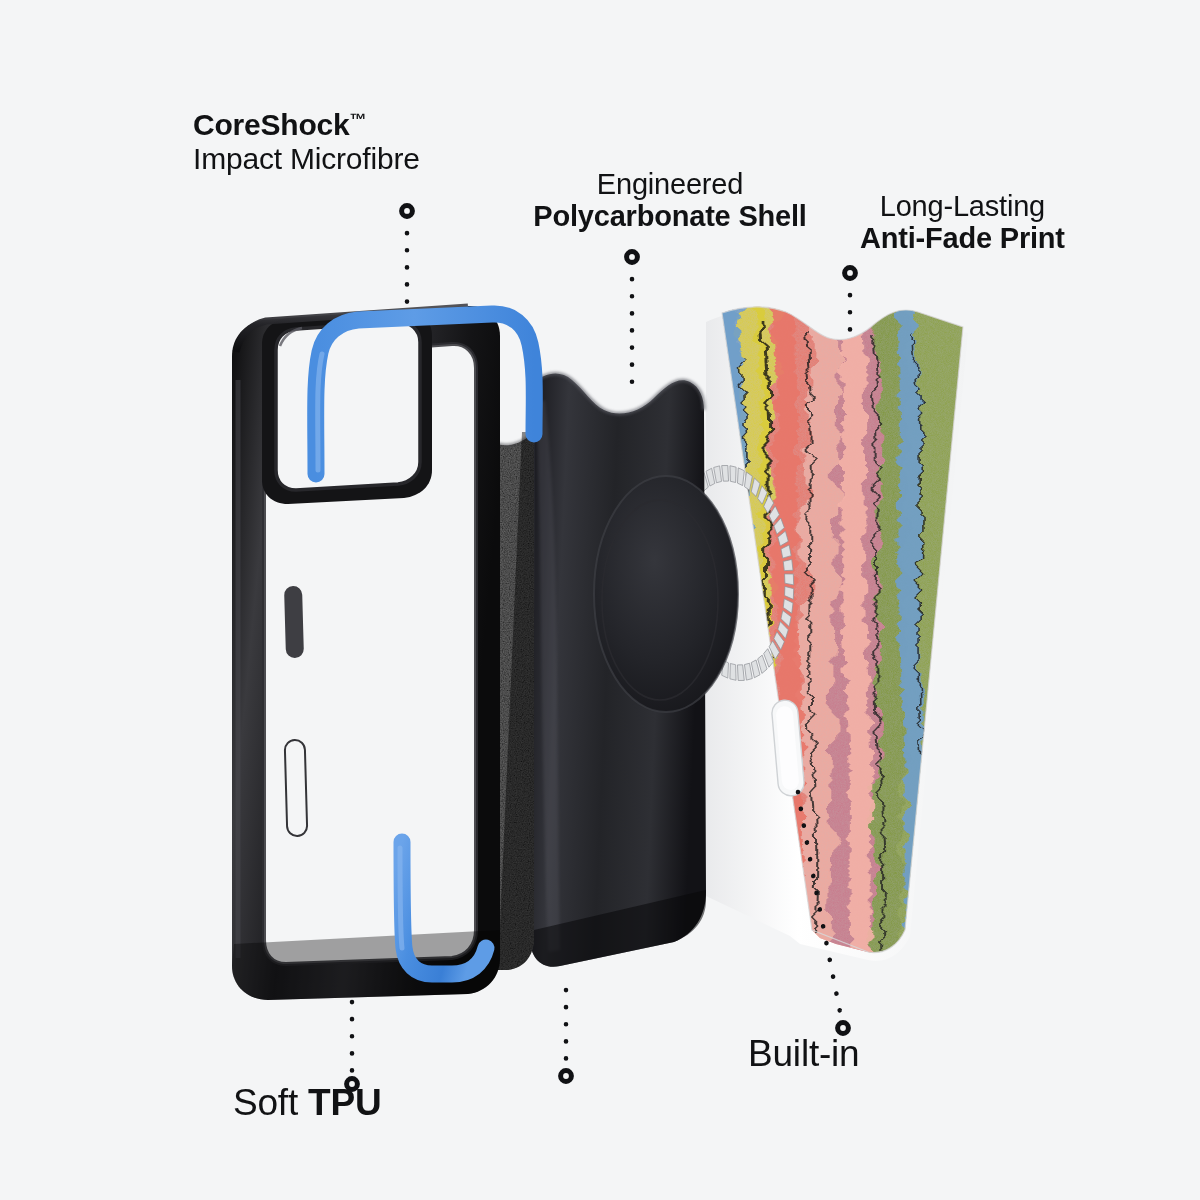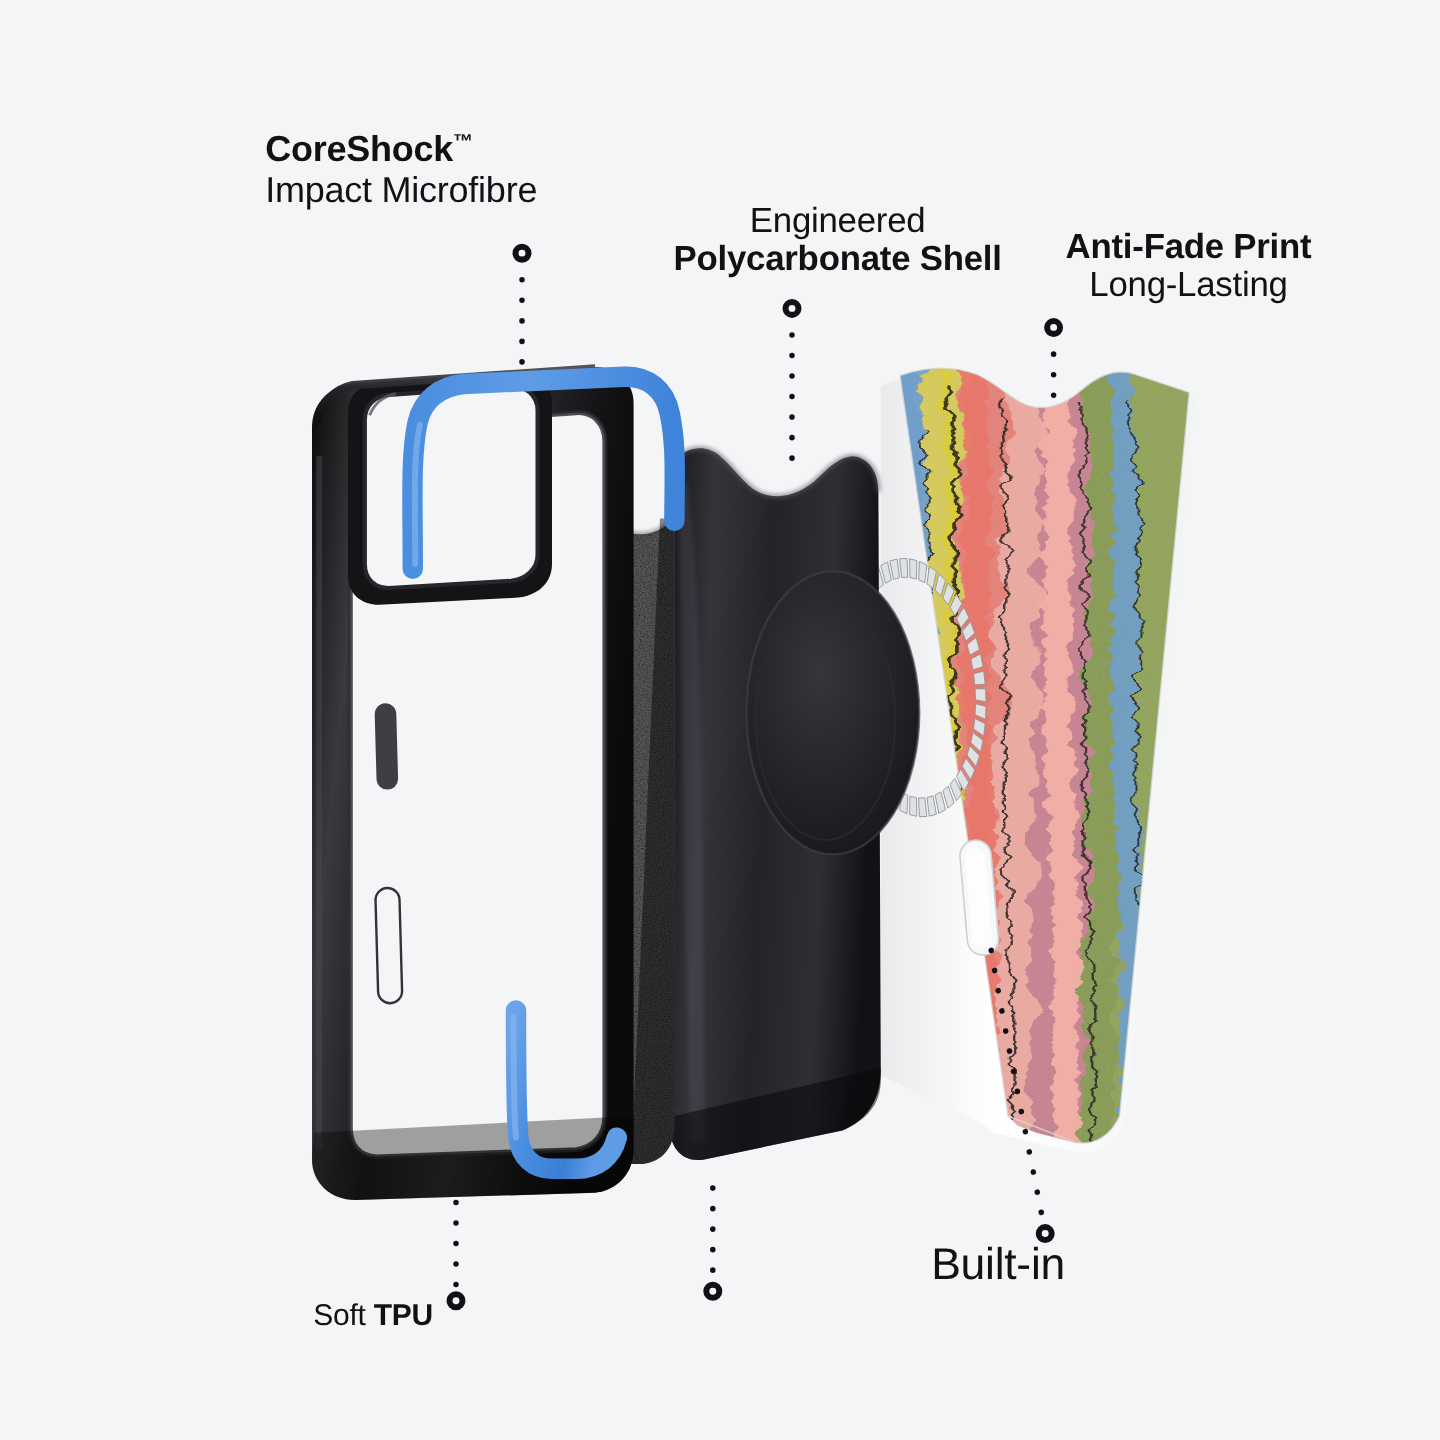--- a/index.html
+++ b/index.html
@@ -13,42 +13,41 @@
     background: #f4f5f6;
     font-family: "Liberation Sans", sans-serif;
     overflow: hidden;
     position: relative;
   }
   #stage {
     position: absolute;
     inset: 0;
     width: 1028px;
     height: 1200px;
-    margin-left: 28px;
   }
   #artwork {
     position: absolute;
     inset: 0;
   }
   .label {
     position: absolute;
     color: #111214;
     line-height: 1.12;
     white-space: nowrap;
     letter-spacing: -0.2px;
   }
   .label .ln {
     display: block;
   }
   .reg { font-weight: 400; }
   .bol { font-weight: 700; }
   .label.l-coreshock   { left: 193px; top: 108px;  font-size: 30px; text-align: left; }
   .label.l-polycarb    { left: 470px; top: 168px;  font-size: 29px; text-align: center; transform: translateX(-50%); margin-left: 200px; }
   .label.l-antifade    { left: 860px; top: 190px;  font-size: 29px; text-align: center; }
-  .label.l-tpu         { left: 233px; top: 1082px; font-size: 25px; }
+  .label.l-tpu         { left: 233px; top: 1082px; font-size: 37px; }
   .label.l-microfibre  { left: 440px; top: 1082px; font-size: 29px; }
   .label.l-n52         { left: 748px; top: 1033px; font-size: 37px; text-align: center; }
   .label.l-polycarb .ln.reg { text-align: center; }
   .tm {
     font-size: 0.56em;
     vertical-align: 0.62em;
     font-weight: 700;
     letter-spacing: 0;
   }
 </style>
@@ -444,22 +443,22 @@
     <span class="ln bol"><span>CoreShock</span><span class="tm">™</span></span>
     <span class="ln reg">Impact Microfibre</span>
   </div>
 
   <div class="label l-polycarb">
     <span class="ln reg">Engineered</span>
     <span class="ln bol">Polycarbonate Shell</span>
   </div>
 
   <div class="label l-antifade">
+    <span class="ln reg">Long-Lasting</span>
     <span class="ln bol">Anti-Fade Print</span>
-    <span class="ln reg">Long-Lasting</span>
   </div>
 
   <div class="label l-tpu">
     <span class="reg">Soft </span><span class="bol">TPU</span>
   </div>
 
 
   <div class="label l-n52">
     <span class="ln reg">Built-in</span>
   </div>

